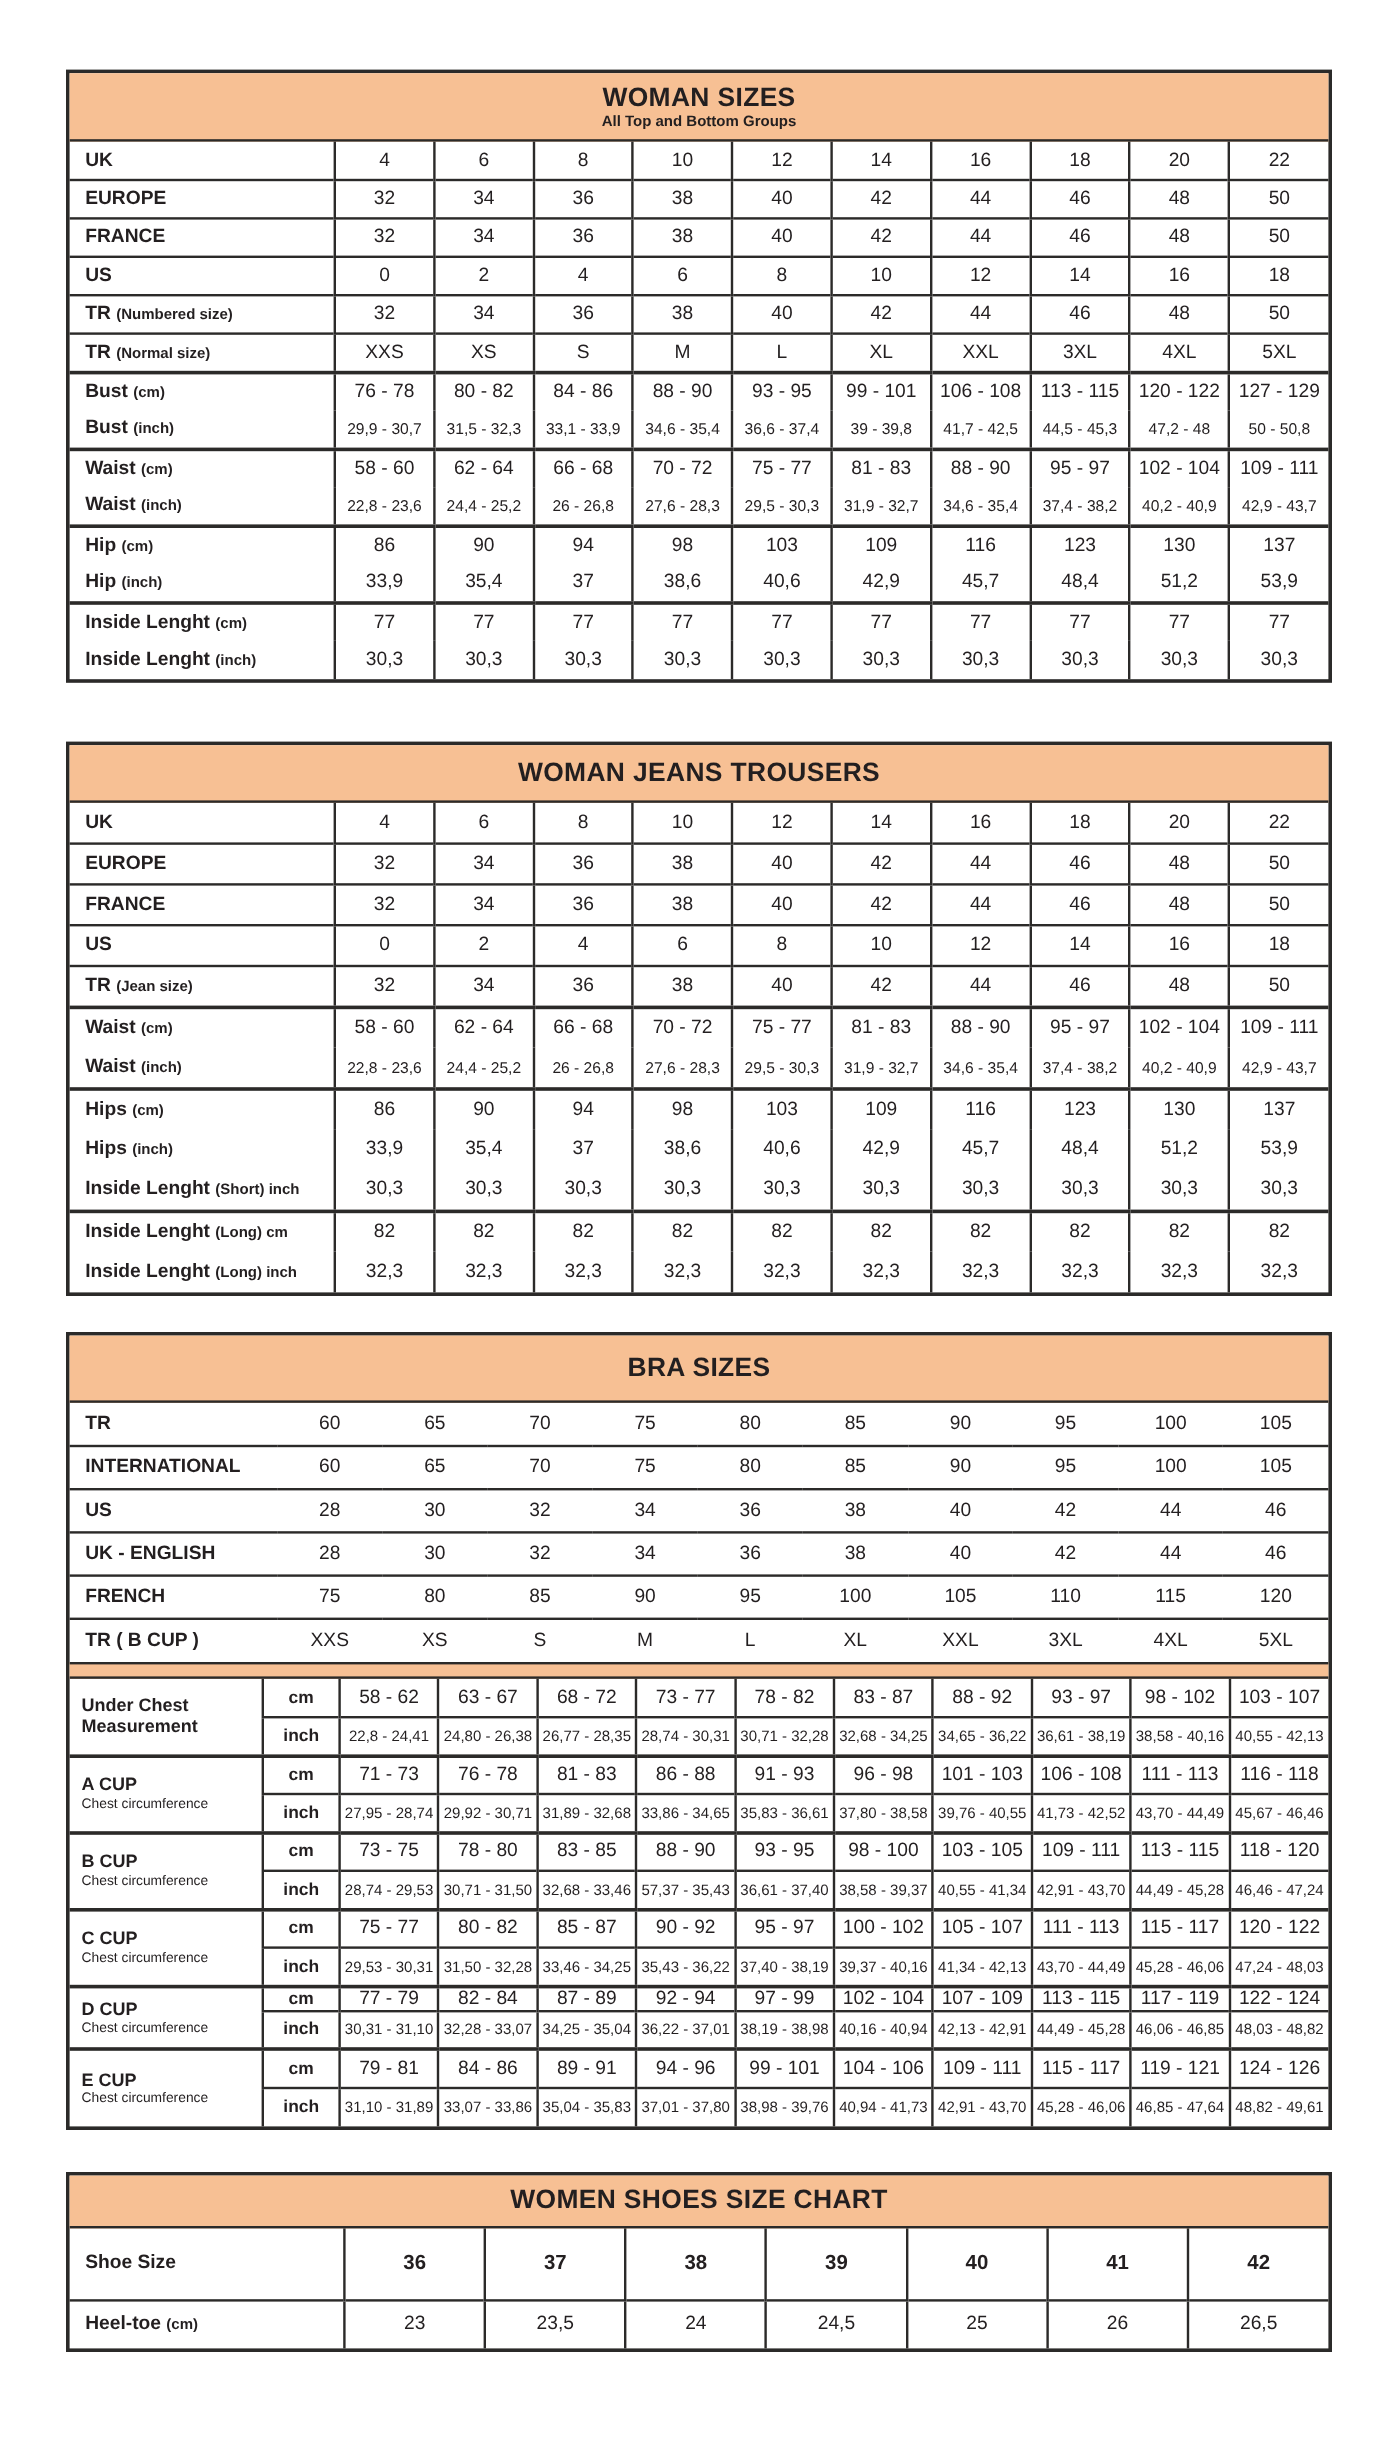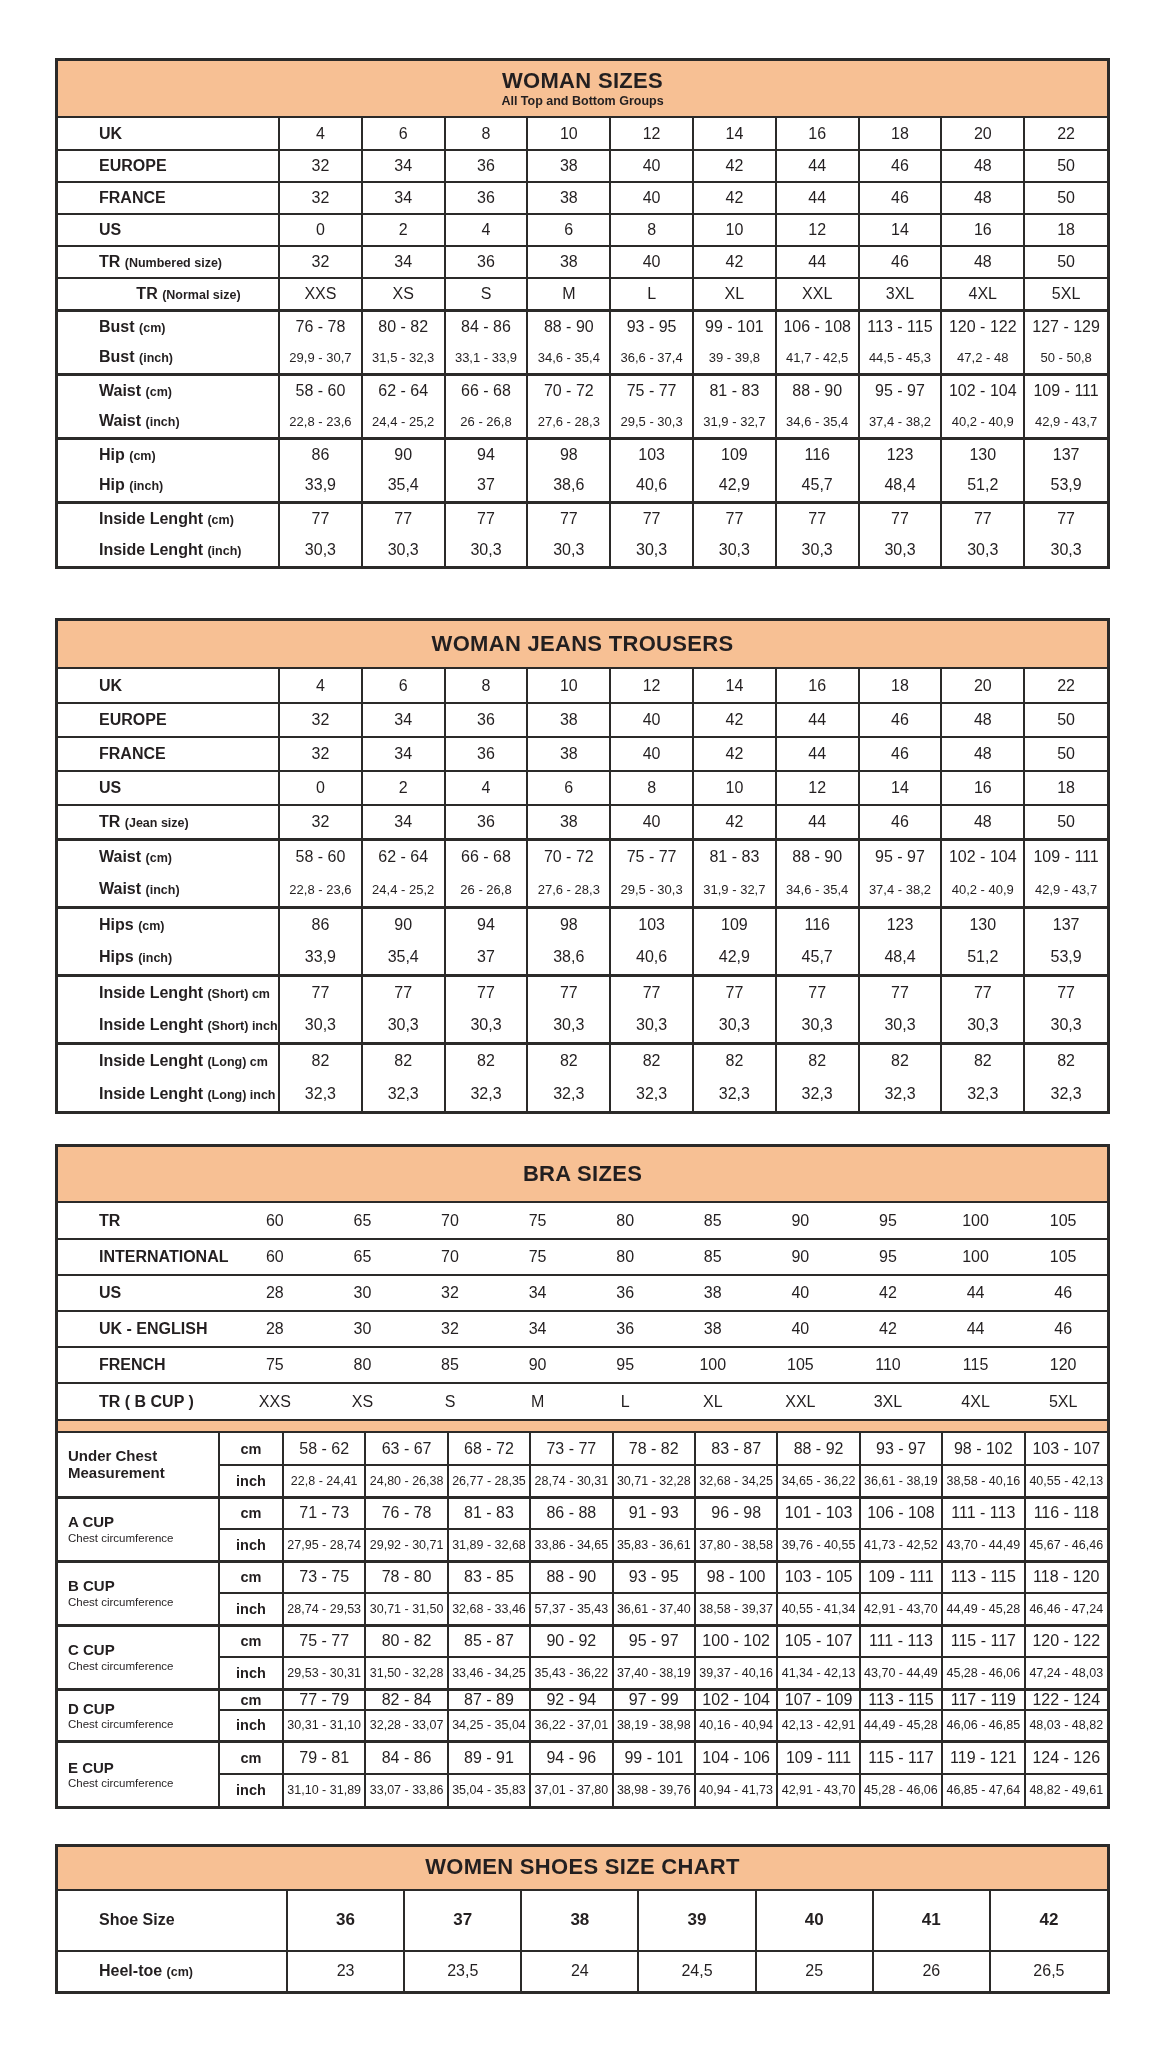--- a/index.html
+++ b/index.html
@@ -26,21 +26,21 @@
   table{border-collapse:collapse;width:100%;table-layout:fixed;}
   td{vertical-align:middle;padding:0;font-size:16px;color:#231F20;}
   .val{text-align:center;white-space:nowrap;}
   .bl{border-left:2px solid #2B2A29;}
   tr.bt td{border-top:2px solid #2B2A29;}
   tr.bt3 td{border-top:3px solid #2B2A29;}
   tr.bt2 td{border-top:2px solid #2B2A29;}
   tr.small td.val{font-size:13px;}
   .cup tr.small td.val{font-size:12.5px;}
   .lab{text-align:left;padding-left:13px;white-space:nowrap;}
-  .lab-main{font-weight:bold;font-size:16px;margin-left:28px;}
+  .lab-main{font-weight:bold;font-size:16px;}
   .lab-sub{font-weight:bold;font-size:12.5px;}
   .bold{font-weight:bold;font-size:17px;}
   .unit{font-weight:bold;text-align:center;font-size:14.5px;}
   .cuplab{text-align:left;padding-left:10px;}
   .cup-main{font-weight:bold;font-size:15px;line-height:1.15;}
   .cup-sub{font-size:11.5px;line-height:1.15;margin-top:1px;}
   .sep{height:10px;background:#F7C094;border-top:2px solid #2B2A29;border-bottom:2px solid #2B2A29;}
 </style>
 </head>
 <body>
@@ -124,21 +124,21 @@
               <td class="val bl">40</td>
               <td class="val bl">42</td>
               <td class="val bl">44</td>
               <td class="val bl">46</td>
               <td class="val bl">48</td>
               <td class="val bl">50</td>
             </tr>
           </tbody>
           <tbody>
             <tr class="bt" style="height: 32px;">
-              <td class="lab" style="width: 207px; text-align: center;"><span class="lab-main">TR</span> <span class="lab-sub">(Normal size)</span></td>
+              <td class="lab" style="width: 207px;"><span class="lab-main">TR</span> <span class="lab-sub">(Normal size)</span></td>
               <td class="val bl">XXS</td>
               <td class="val bl">XS</td>
               <td class="val bl">S</td>
               <td class="val bl">M</td>
               <td class="val bl">L</td>
               <td class="val bl">XL</td>
               <td class="val bl">XXL</td>
               <td class="val bl">3XL</td>
               <td class="val bl">4XL</td>
               <td class="val bl">5XL</td>
@@ -391,33 +391,20 @@
               <td class="val bl">38,6</td>
               <td class="val bl">40,6</td>
               <td class="val bl">42,9</td>
               <td class="val bl">45,7</td>
               <td class="val bl">48,4</td>
               <td class="val bl">51,2</td>
               <td class="val bl">53,9</td>
             </tr>
           </tbody>
           <tbody>
-            <tr class="bt3" style="height: 34px;">
-              <td class="lab" style="width: 207px;"><span class="lab-main">Inside Lenght</span> <span class="lab-sub">(Short) cm</span></td>
-              <td class="val bl">77</td>
-              <td class="val bl">77</td>
-              <td class="val bl">77</td>
-              <td class="val bl">77</td>
-              <td class="val bl">77</td>
-              <td class="val bl">77</td>
-              <td class="val bl">77</td>
-              <td class="val bl">77</td>
-              <td class="val bl">77</td>
-              <td class="val bl">77</td>
-            </tr>
             <tr style="height: 34px;">
               <td class="lab" style="width: 207px;"><span class="lab-main">Inside Lenght</span> <span class="lab-sub">(Short) inch</span></td>
               <td class="val bl">30,3</td>
               <td class="val bl">30,3</td>
               <td class="val bl">30,3</td>
               <td class="val bl">30,3</td>
               <td class="val bl">30,3</td>
               <td class="val bl">30,3</td>
               <td class="val bl">30,3</td>
               <td class="val bl">30,3</td>

